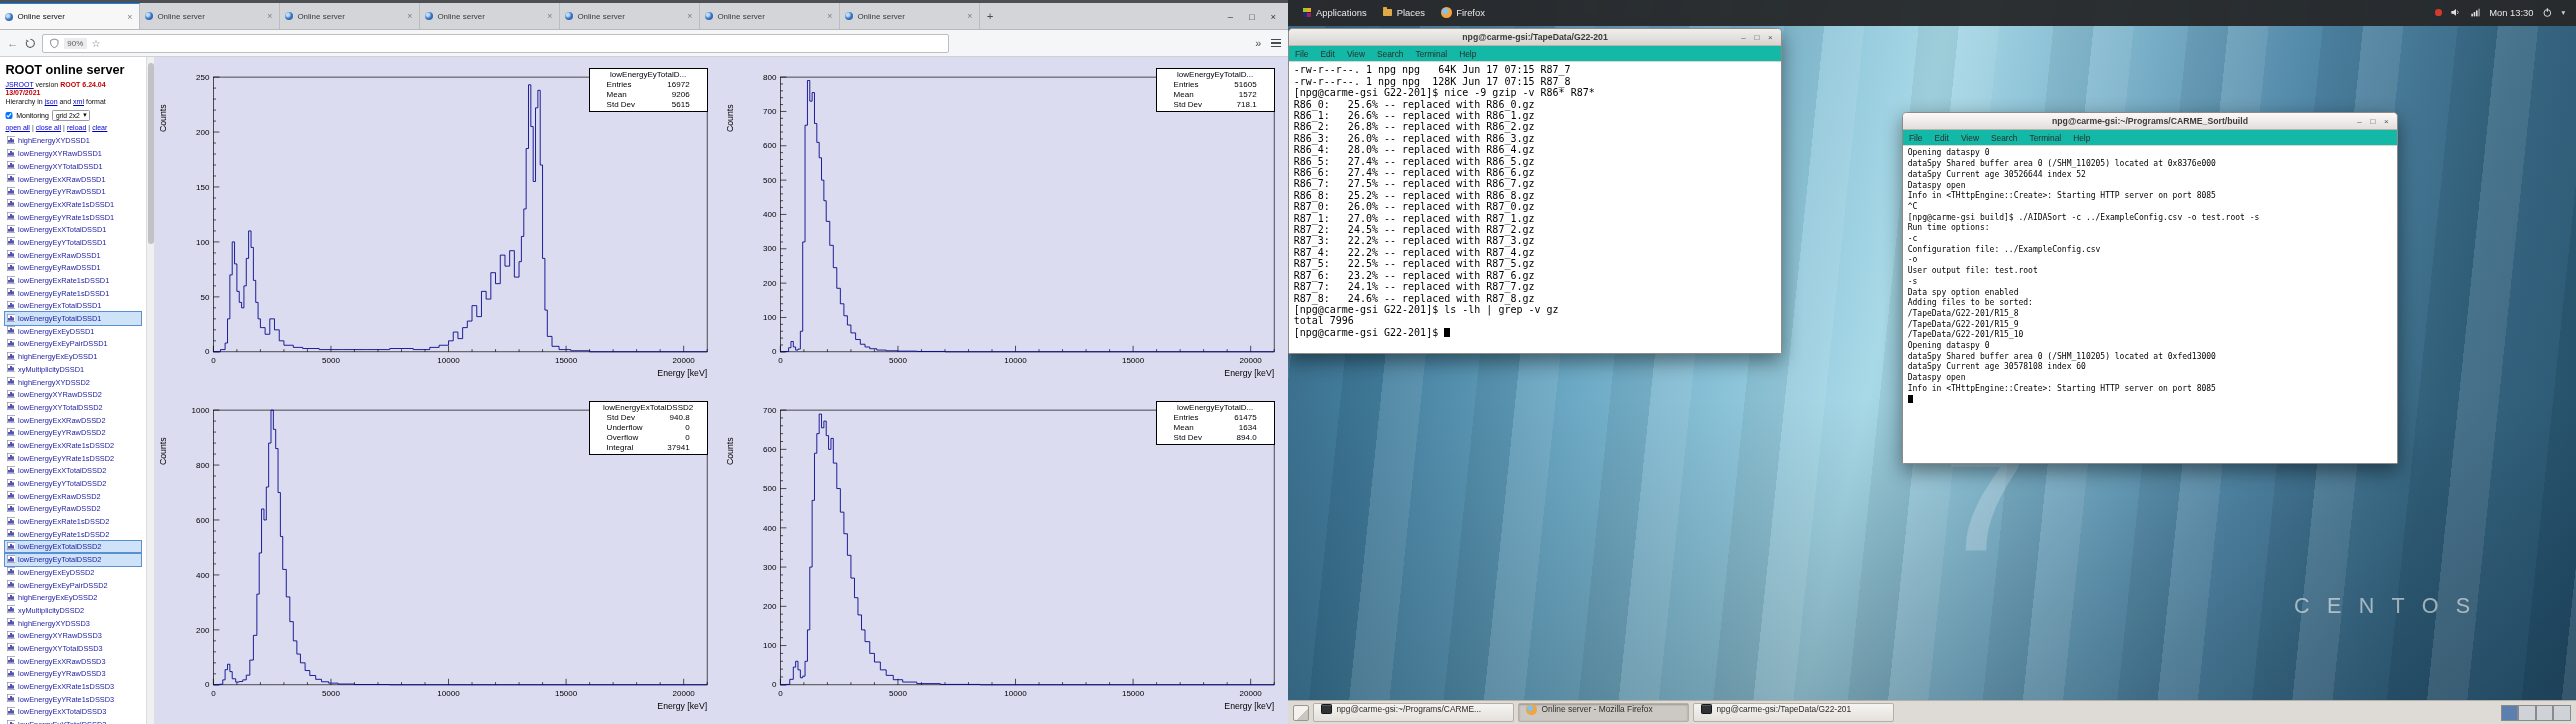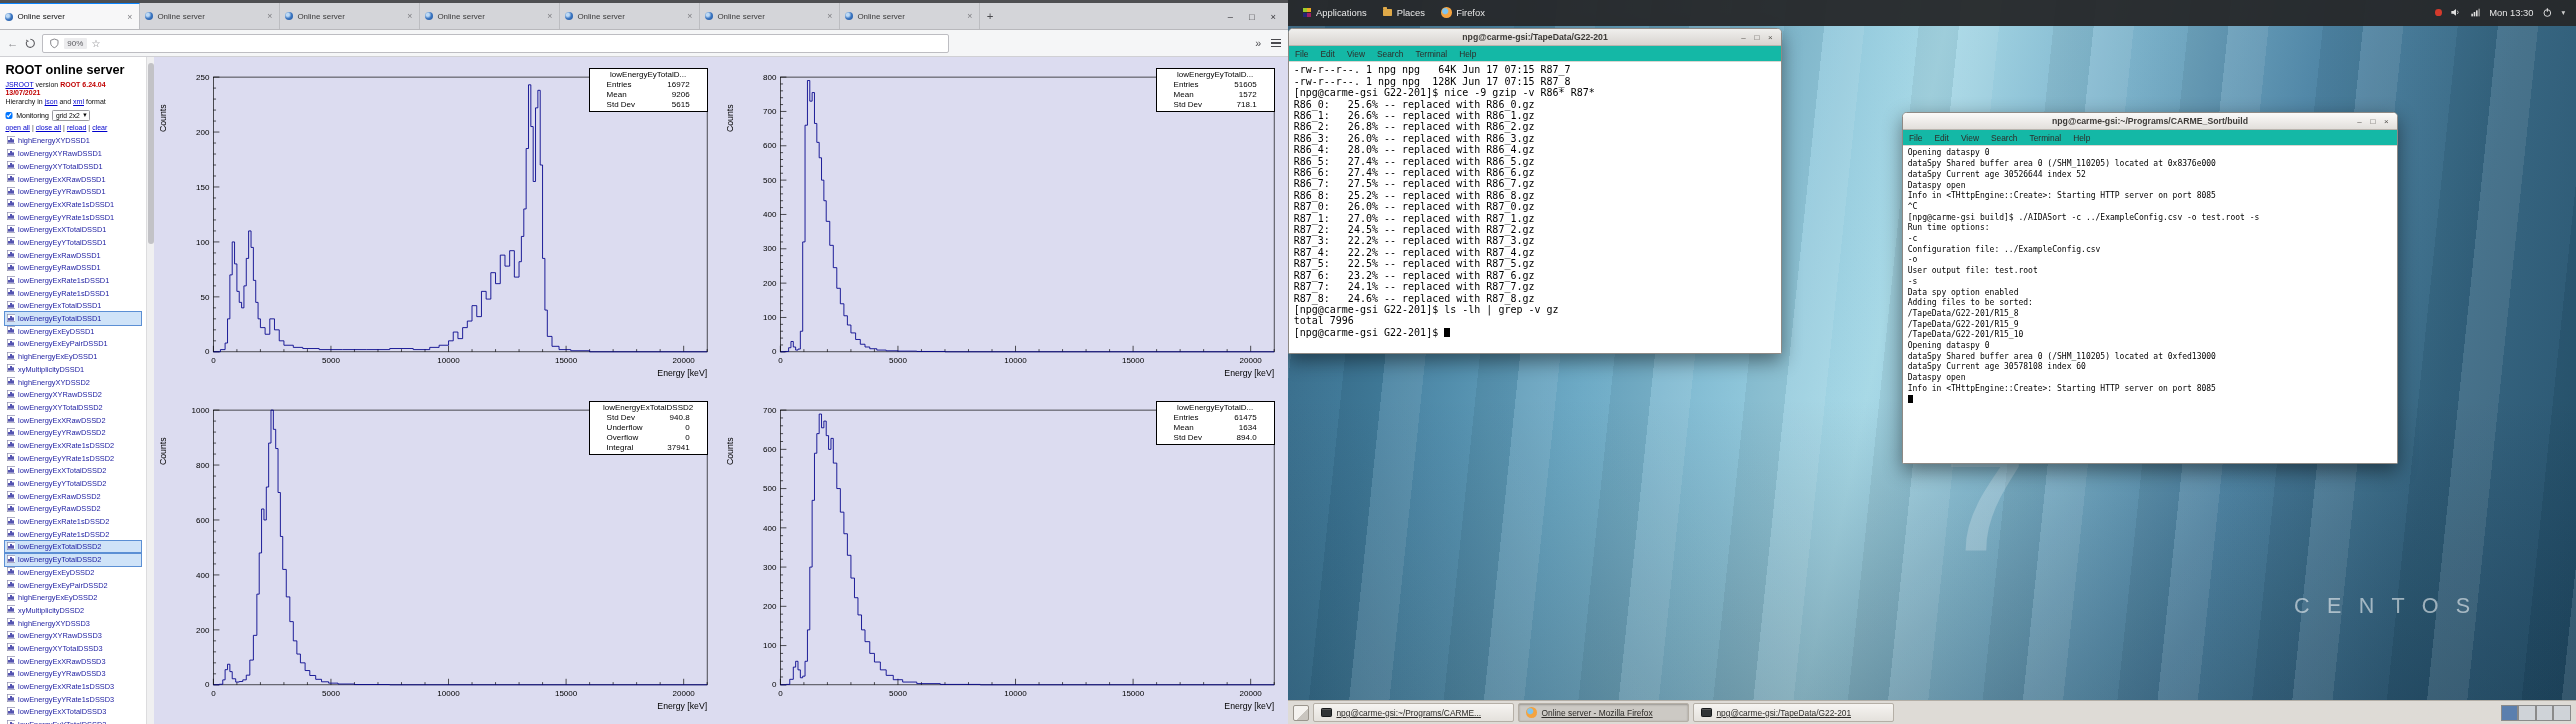--- a/index.html
+++ b/index.html
@@ -103,23 +103,23 @@
   .menu-item { padding:0 6px; cursor:pointer; }
   .tbody { background:#fff; color:#000; font-family:"DejaVu Sans Mono", monospace; padding:2px 4.7px; white-space:pre; }
   .term1 .tbody { font-size:10px; line-height:11.4px; }
   .term2 .tbody { font-size:8px; line-height:10.7px; }
   .cursor { display:inline-block; width:5.4px; height:8.7px; background:#000; vertical-align:-1.3px; }
 
   .taskbar { position:absolute; left:0; bottom:0; width:1288px; height:25.5px; background:#dedbd6;
              border-top:0.7px solid #b3aea6; display:flex; align-items:center; gap:4px; padding:0 5.4px; z-index:40; }
   .show-desktop { width:16px; height:16px; border:0.7px solid #9a958d; border-radius:2px;
                   background:linear-gradient(135deg,#f4f2ef 60%, #c9c5bf 60%); }
-  .task-btn { height:19px; display:flex; align-items:center; gap:4.7px; padding:0 6.7px; font-size:8.4px;
+  .task-btn { height:19px; display:flex; align-items:flex-start; gap:4.7px; padding:0 6.7px; font-size:8.4px;
               color:#2e2c29; background:linear-gradient(#f6f4f1,#e4e1dc); border:0.7px solid #b5afa6;
-              border-radius:2px; cursor:pointer; white-space:nowrap; overflow:hidden;text-decoration:underline; }
+              border-radius:2px; cursor:pointer; white-space:nowrap; overflow:hidden; }
   .task-btn.active { background:#ccc9c4; box-shadow:inset 0 0.7px 2px rgba(0,0,0,0.3); }
   .task-btn .label { overflow:hidden; text-overflow:ellipsis; }
   .ti-term { width:10.7px; height:9.4px; background:#2f3335; border:0.7px solid #15181a; border-radius:1.3px;
              background-image:linear-gradient(#555 0 1.3px, transparent 1.3px); flex:0 0 10.7px; }
   .ti-ff { width:10.7px; height:10.7px; border-radius:50%; flex:0 0 10.7px;
            background:radial-gradient(circle at 38% 38%, #7ec4f0 0 26%, #f4a33f 38% 70%, #e07c26 100%); }
   .ws { margin-left:auto; display:flex; }
   .ws i { width:17.4px; height:16px; border:0.7px solid #8a8a8a; background:#cfd3d8; }
   .ws i.on { background:#5b7fae; }
 </style>

